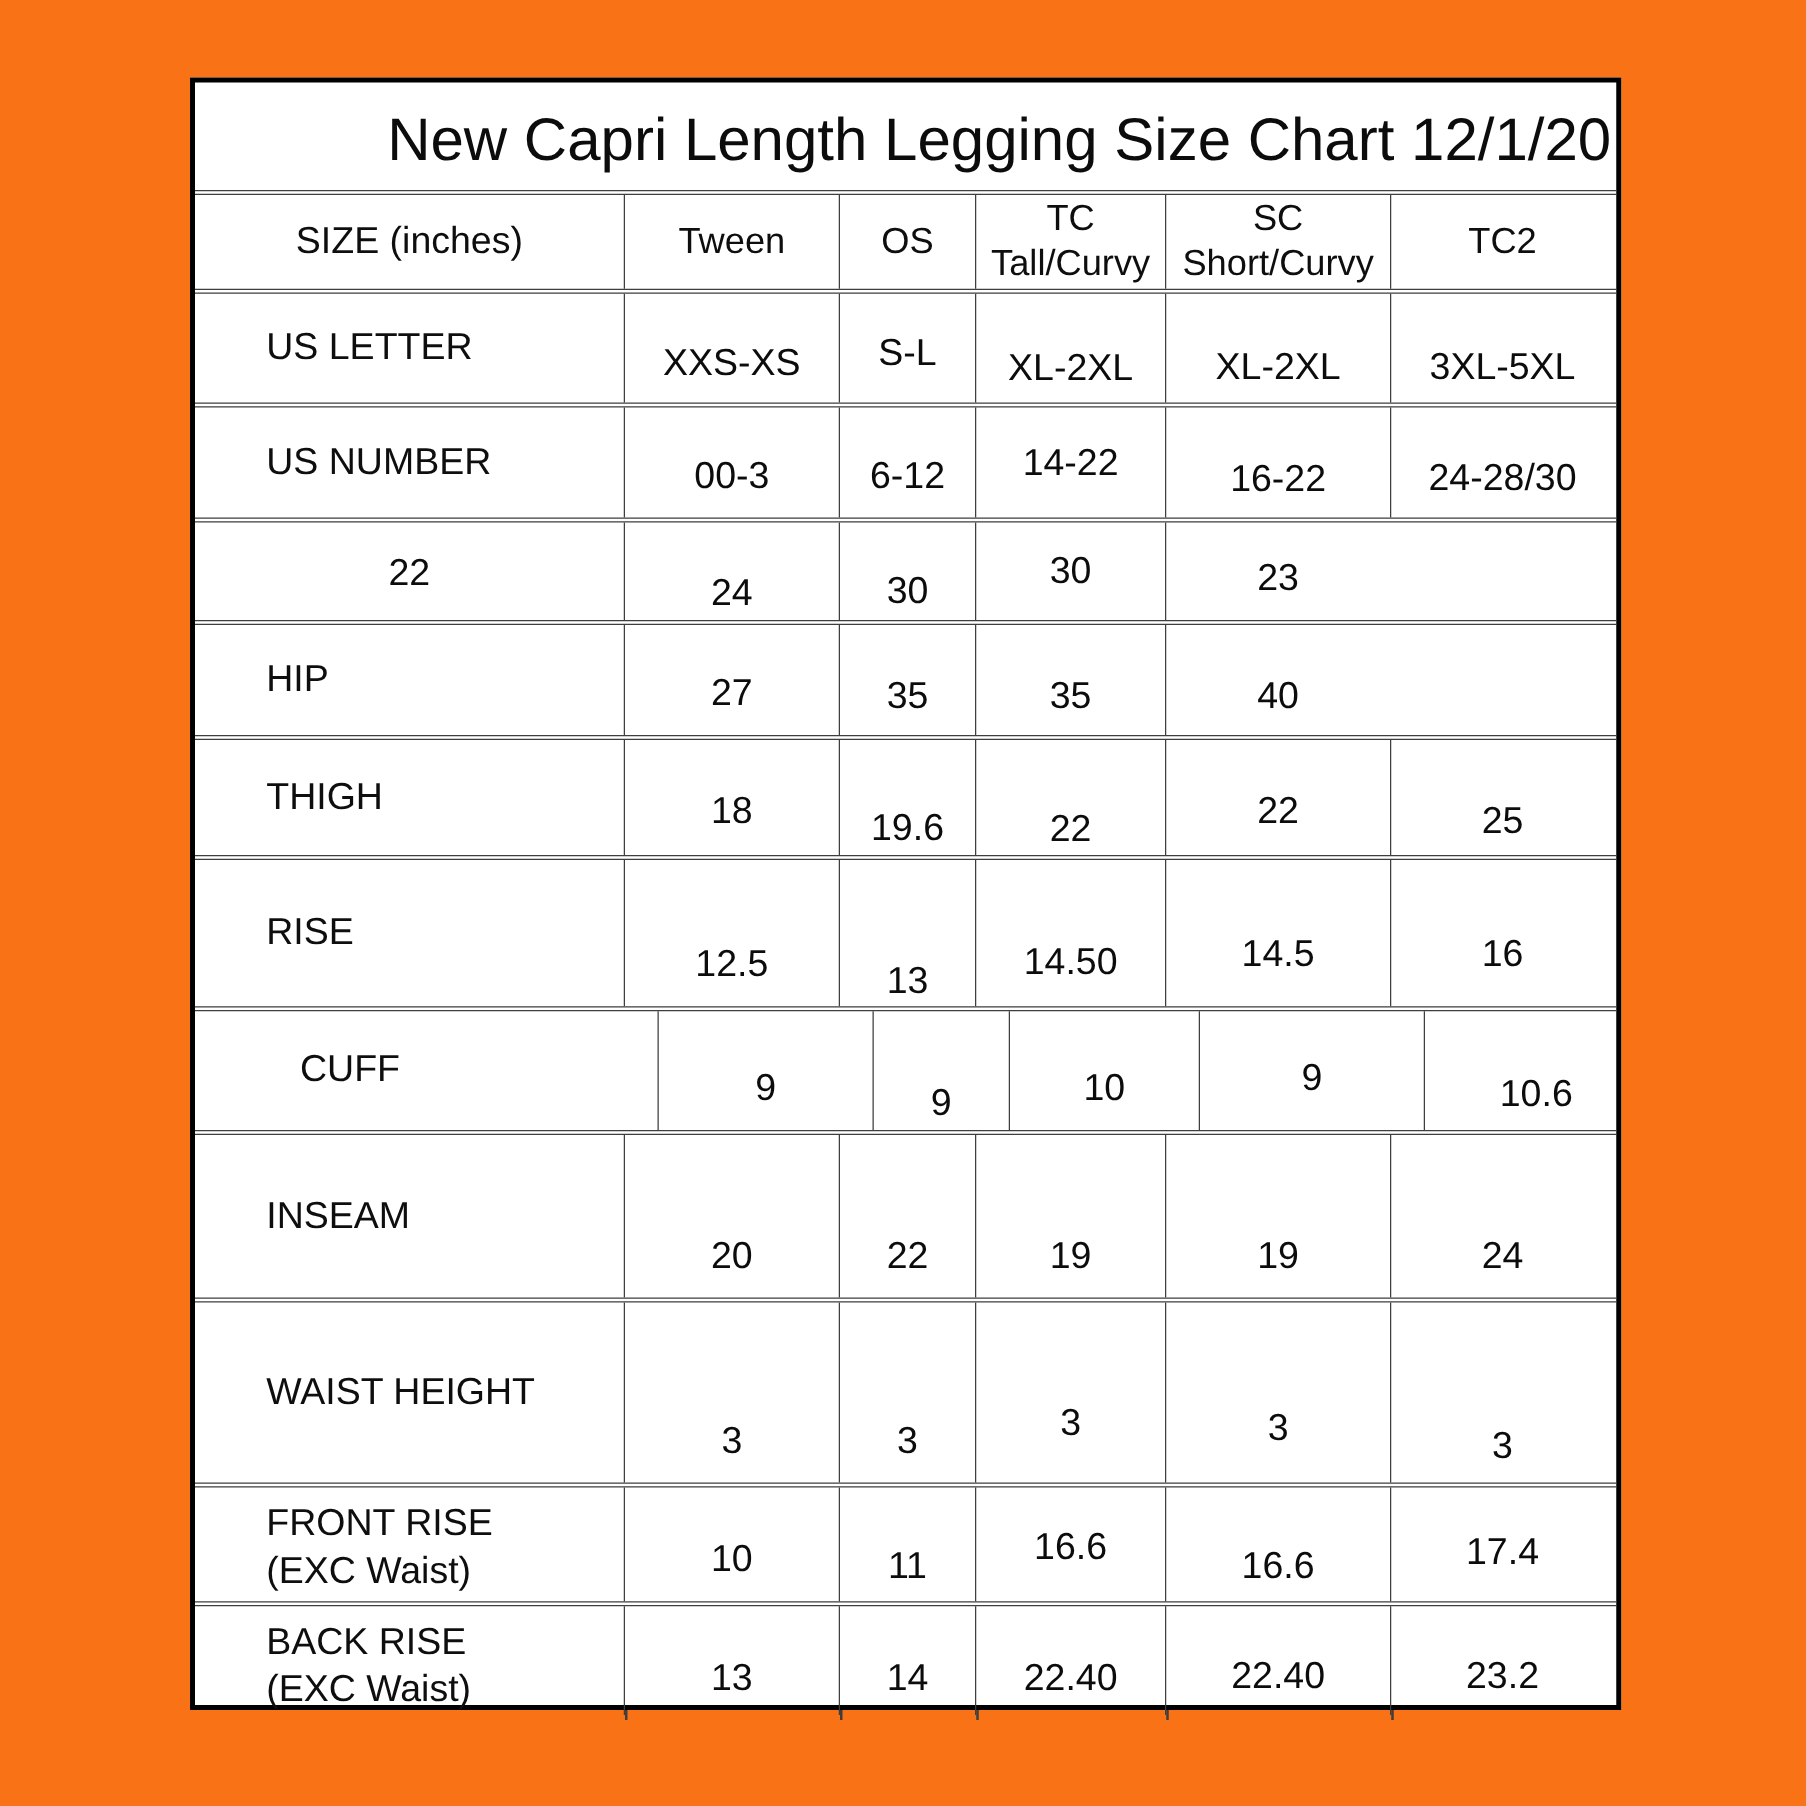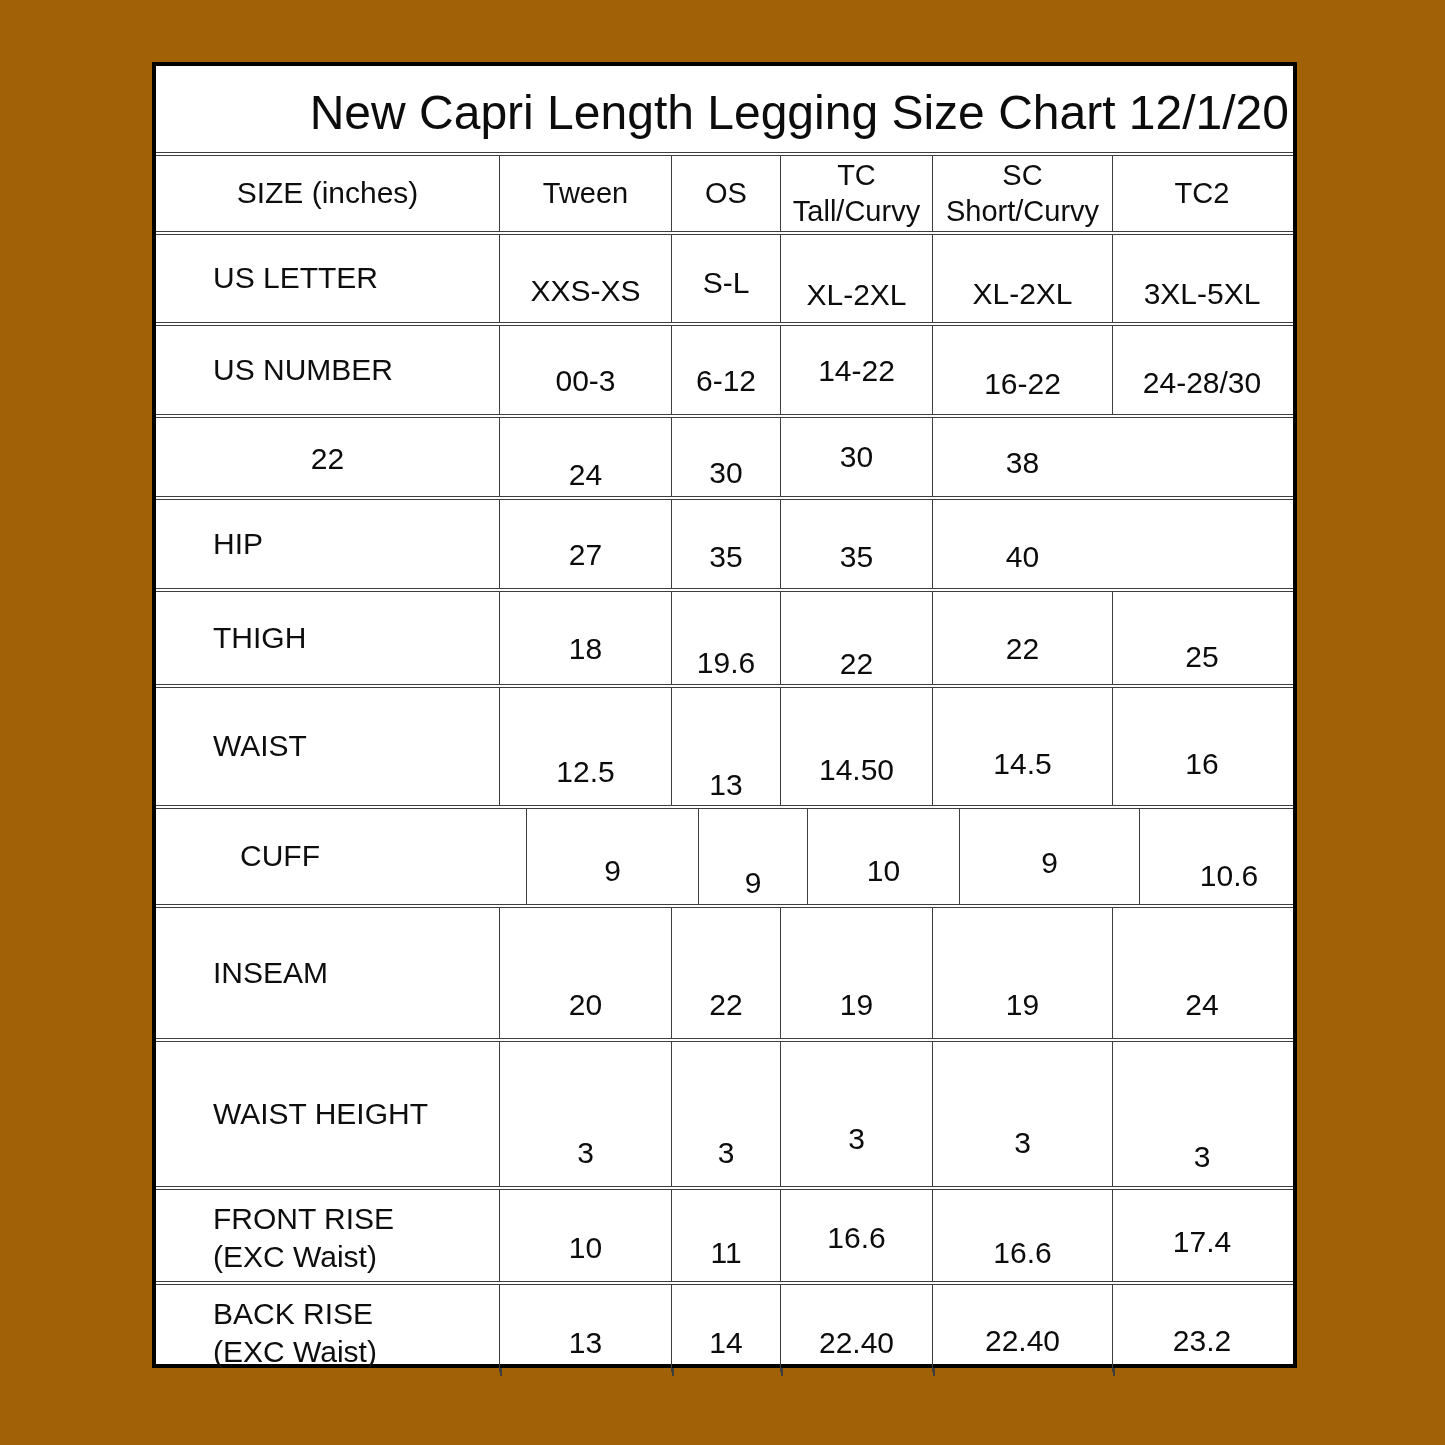--- a/index.html
+++ b/index.html
@@ -1,17 +1,17 @@
 <!DOCTYPE html>
 <html><head>
 <meta charset="utf-8">
 <style>
   html,body{margin:0;padding:0;background:#fff;}
   .canvas{
-    position:relative;width:1445px;height:1445px;background:#a16207;
+    position:relative;width:1445px;height:1445px;background:#f97316;
     font-family:"Liberation Sans",sans-serif;color:#111;overflow:hidden;
   }
   .size-table{
     position:absolute;left:152px;top:62px;width:1145px;height:1306px;
     border:4px solid #000;box-sizing:border-box;background:#fff;
   }
   .title-row{height:86px;box-sizing:border-box;overflow:hidden;}
   .chart-title{
     font-size:48px;line-height:94px;white-space:nowrap;
     text-align:right;padding-right:4px;color:#0c0c0c;
@@ -121,21 +121,21 @@
         <div class="value-cell">
           <span style="transform: translateY(12px);">24</span>
         </div>
         <div class="value-cell">
           <span style="transform: translateY(10px);">30</span>
         </div>
         <div class="value-cell">
           <span style="transform: translateY(-6px);">30</span>
         </div>
         <div class="value-cell">
-          <span style="transform: translateY(0px);">38</span>
+          <span style="transform: translateY(0px);">23</span>
         </div>
       </div>
       <div class="row data-row" style="height: 92px;">
         <div class="label-cell">
           <span>HIP</span>
         </div>
         <div class="value-cell">
           <span style="transform: translateY(0px);">27</span>
         </div>
         <div class="value-cell">
@@ -163,21 +163,21 @@
         </div>
         <div class="value-cell">
           <span style="transform: translateY(-2px);">22</span>
         </div>
         <div class="value-cell">
           <span style="transform: translateY(6px);">25</span>
         </div>
       </div>
       <div class="row data-row" style="height: 121px;">
         <div class="label-cell">
-          <span>WAIST</span>
+          <span>RISE</span>
         </div>
         <div class="value-cell">
           <span style="transform: translateY(0px);">12.5</span>
         </div>
         <div class="value-cell">
           <span style="transform: translateY(13px);">13</span>
         </div>
         <div class="value-cell">
           <span style="transform: translateY(-2px);">14.50</span>
         </div>

